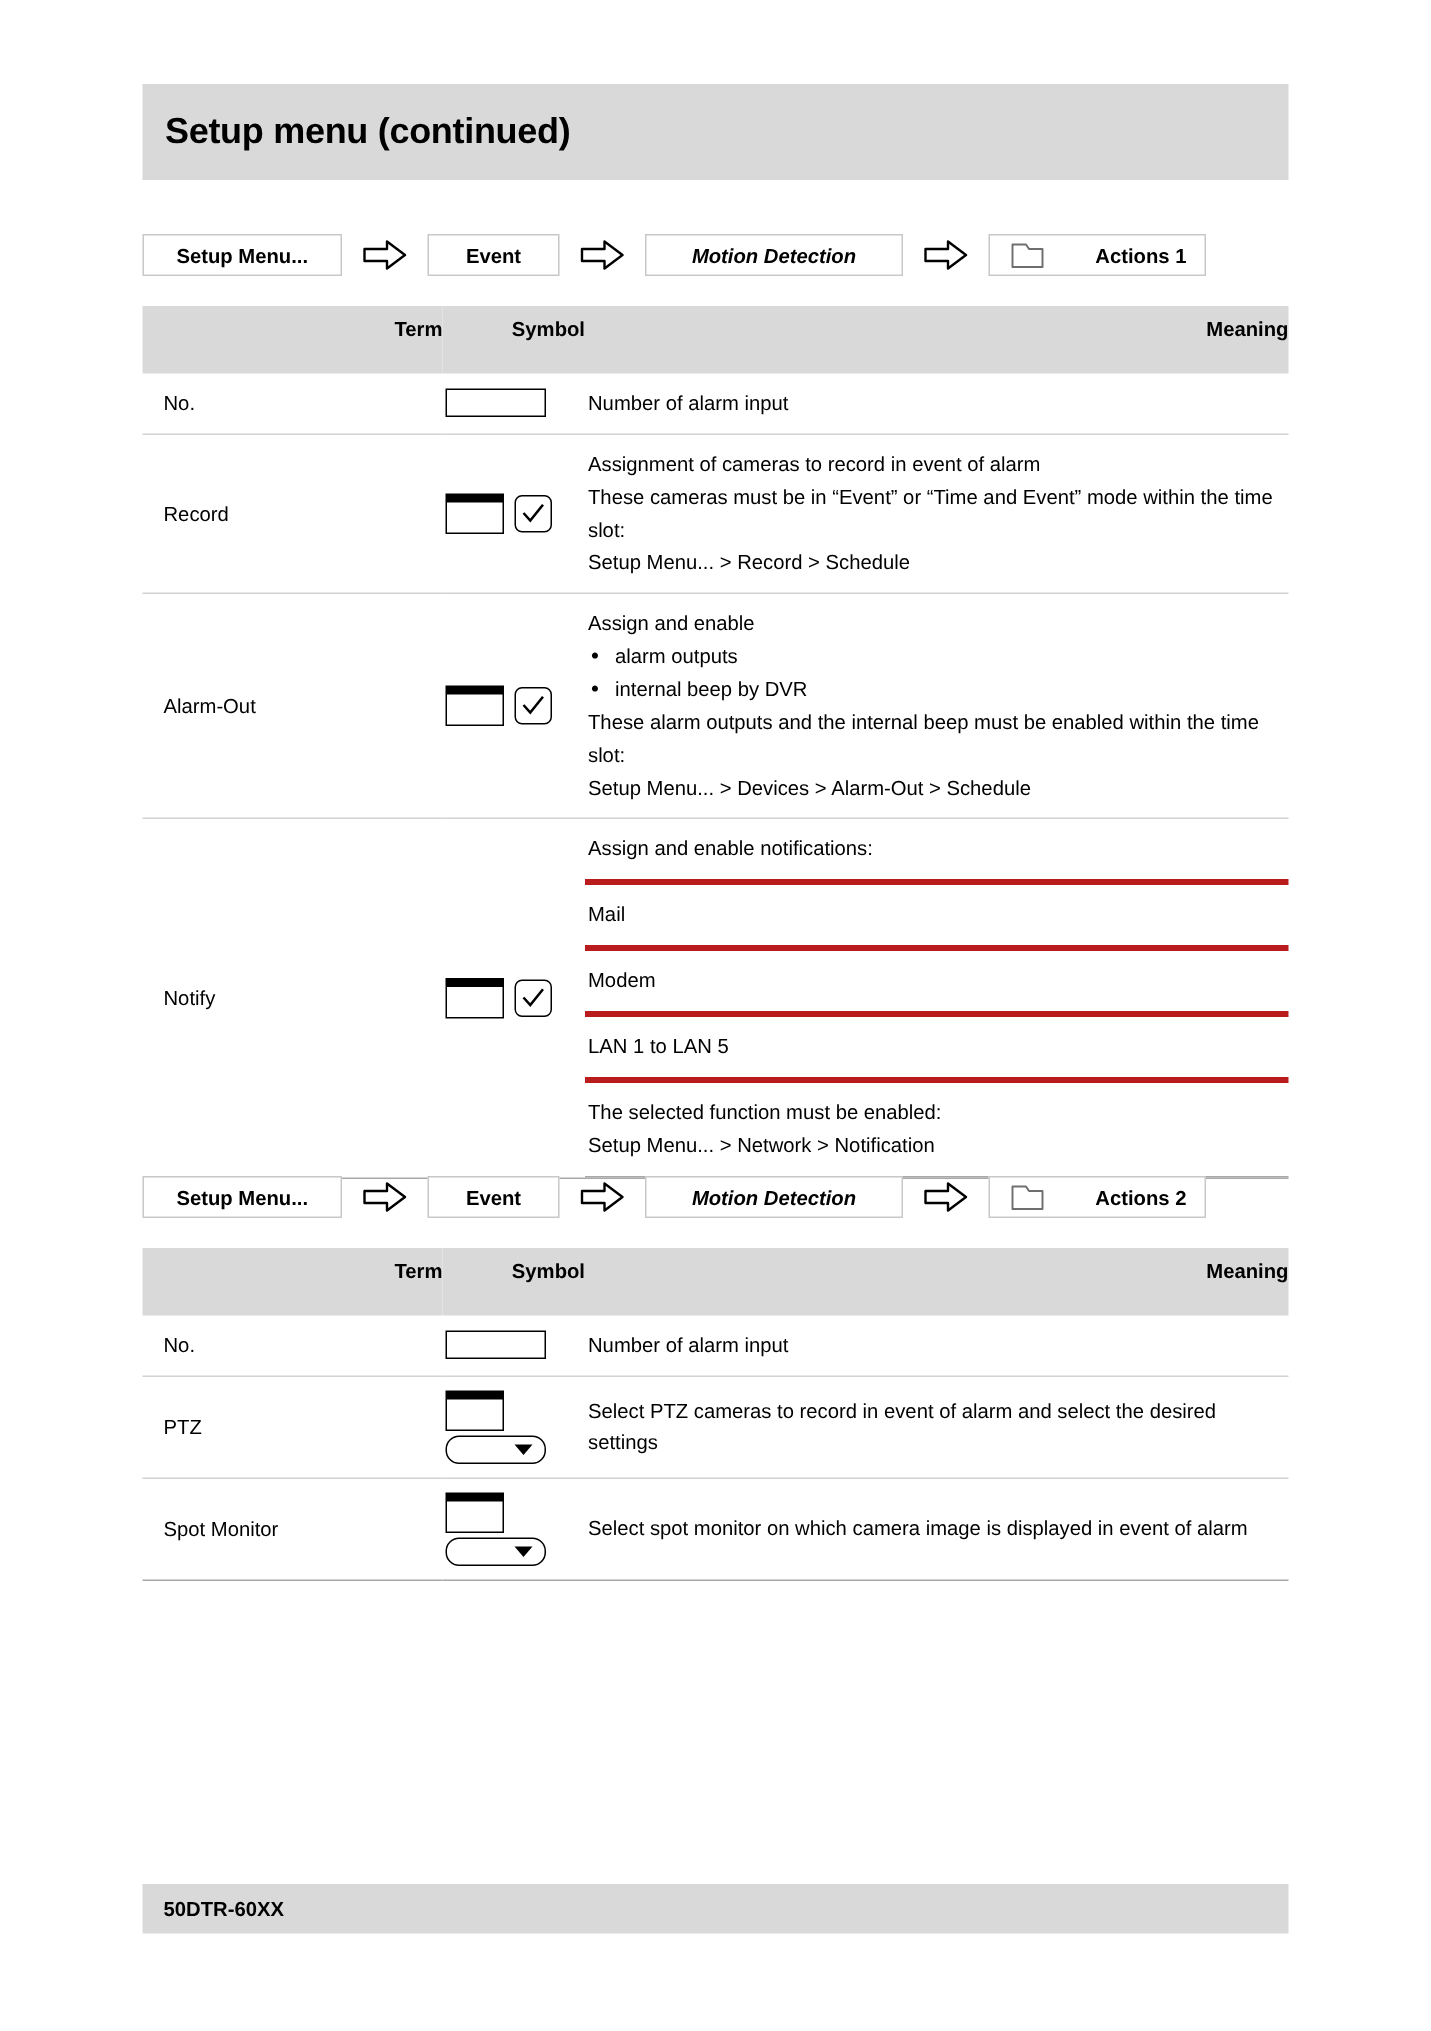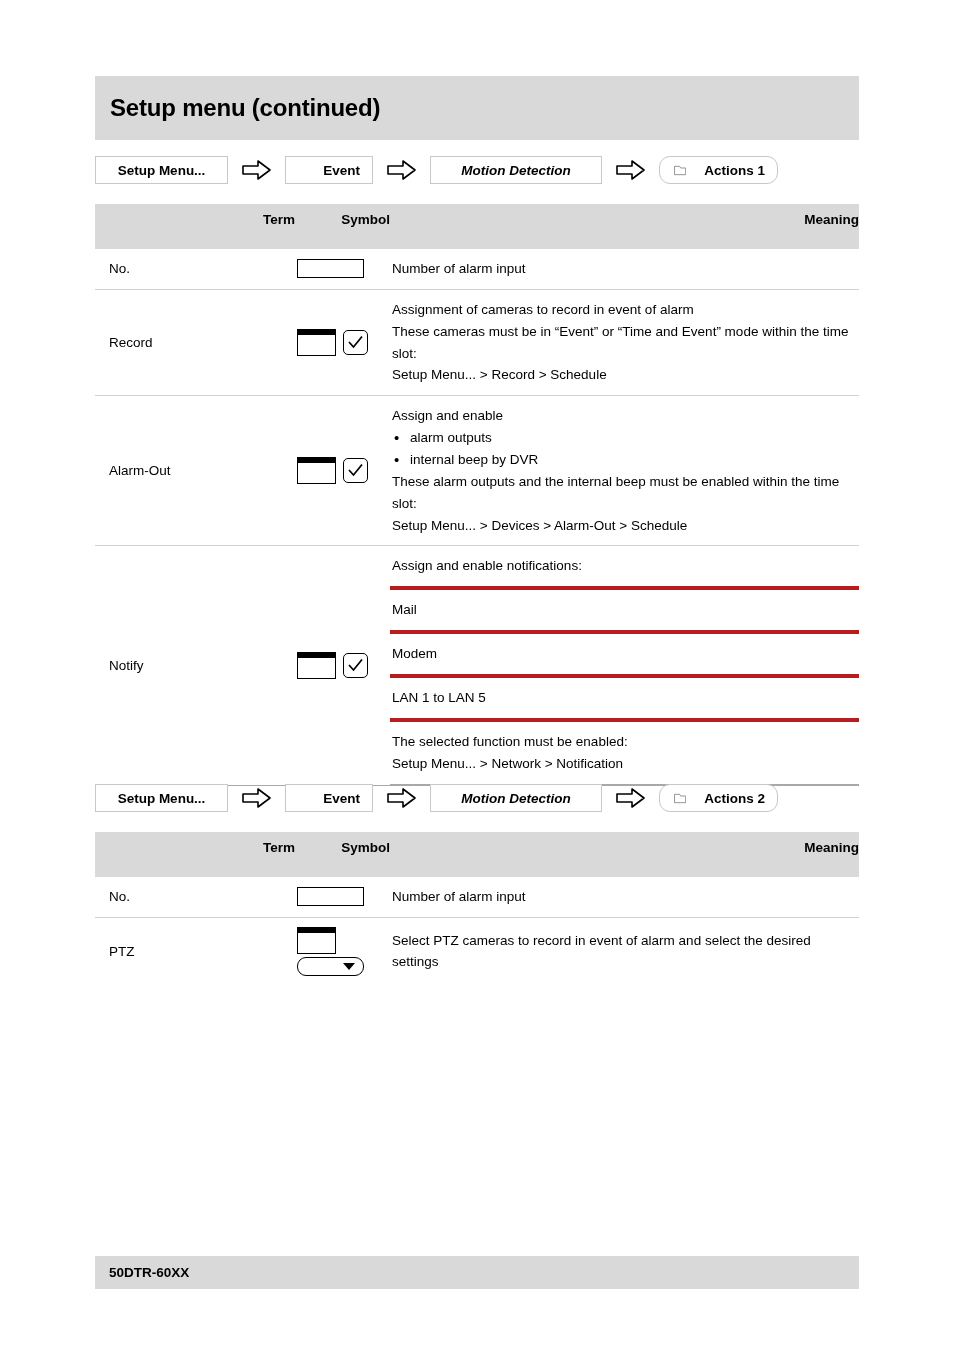--- a/index.html
+++ b/index.html
@@ -20,21 +20,21 @@
     left: 95px;
     top: 0;
     width: 764px;
     height: 1354px;
   }
 
   
   .title-banner {
     position: absolute;
     left: 0;
-    top: 76px;
+    top: 56px;
     width: 764px;
     height: 64px;
     background: #d9d9d9;
     display: flex;
     align-items: center;
   }
   .title-banner .title-text {
     font-size: 24px;
     font-weight: bold;
     padding-left: 15px;
@@ -56,23 +56,23 @@
     box-sizing: border-box;
     display: flex;
     align-items: center;
     justify-content: center;
     font-size: 13.5px;
     font-weight: bold;
     padding: 0 12px;
     white-space: nowrap;
   }
   .crumb.w-setup { width: 133px; }
-  .crumb.w-event { width: 88px; justify-content: flex-end; }
+  .crumb.w-event { width: 88px; }
   .crumb.w-motion { width: 172px; font-style: italic; }
-  .crumb.w-actions { width: 119px; justify-content: space-between; padding-left: 14px; border-radius: 11px; }
+  .crumb.w-actions { width: 145px; justify-content: space-between; padding-left: 14px; }
   .crumb .crumb-label { display: inline-block; }
   .crumb.w-actions .crumb-label { margin-left: 18px; }
 
   .arrow-gap {
     width: 57px;
     display: flex;
     align-items: center;
     justify-content: center;
   }
   .arrow-ico { display: block; }
@@ -455,20 +455,36 @@
                 <path d="M1 1 L13 1 L7 8 Z" fill="#000000"></path>
               </svg>
             </div>
           </div>
         </td>
         <td class="mean-c">
           <span class="mean-line">Select PTZ cameras to record in event of alarm and select the desired settings</span>
         </td>
       </tr>
 
+      <tr class="last-row">
+        <td class="term-c">Spot Monitor</td>
+        <td class="sym-c">
+          <div class="sym-stack">
+            <div class="sym-window"></div>
+            <div class="sym-dropdown">
+              <svg width="14" height="9" viewBox="0 0 14 9" aria-hidden="true">
+                <path d="M1 1 L13 1 L7 8 Z" fill="#000000"></path>
+              </svg>
+            </div>
+          </div>
+        </td>
+        <td class="mean-c">
+          <span class="mean-line">Select spot monitor on which camera image is displayed in event of alarm</span>
+        </td>
+      </tr>
     </tbody>
   </table>
 
   <div class="footer">
     <span>50</span>
     <span>DTR-60XX</span>
   </div>
 
 </div>
 

